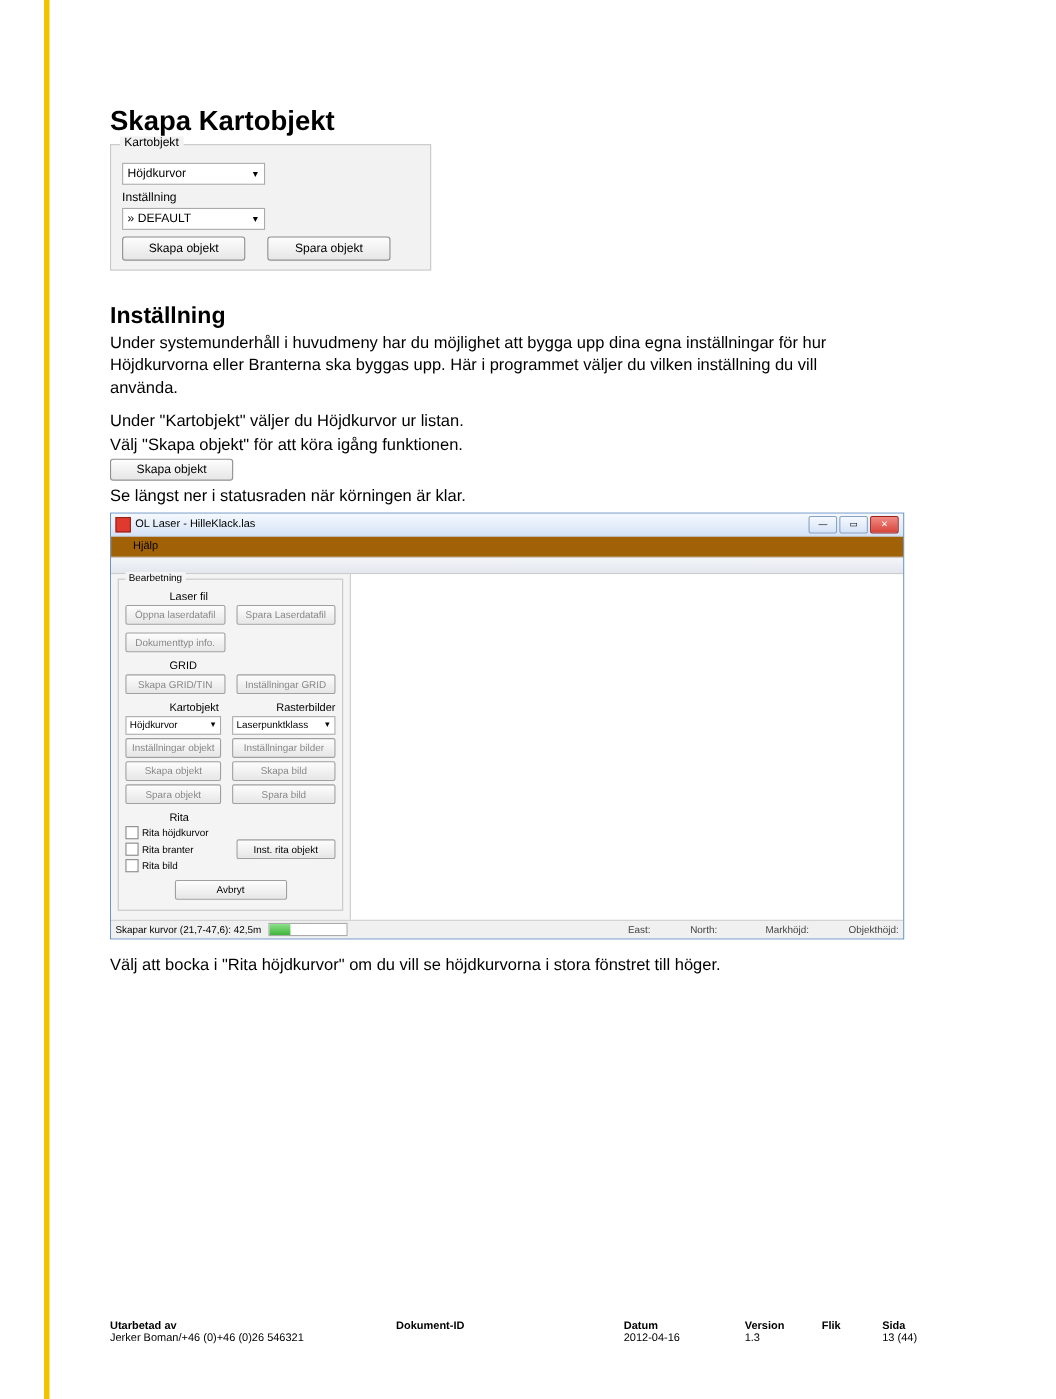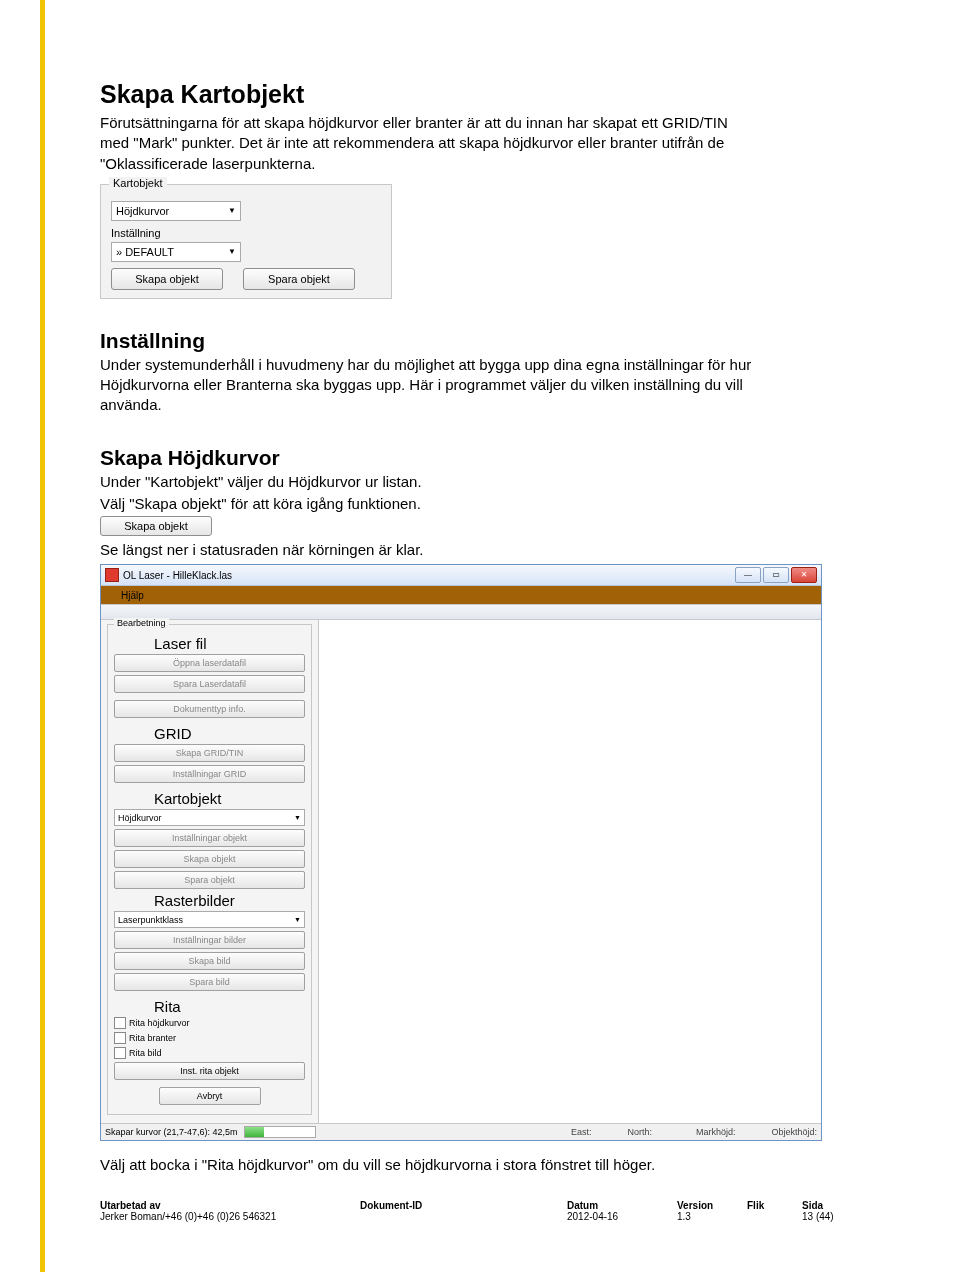--- a/index.html
+++ b/index.html
@@ -27,21 +27,21 @@
   }
   .doc-meta {
     margin-left: 490px;
     font-size: 10px;
     line-height: 1.35;
   }
   .doc-meta .label { font-weight: bold; }
   h1 {
     font-size: 25px;
     font-weight: bold;
-    margin: 50px 0 4px 0;
+    margin: 66px 0 4px 0;
   }
   h2 {
     font-size: 21px;
     font-weight: bold;
     margin: 30px 0 2px 0;
   }
   p.body {
     font-size: 15px;
     margin: 0 0 10px 0;
     line-height: 1.35;
@@ -167,23 +167,23 @@
     margin-bottom: 4px;
     background: #f4f4f4;
   }
   .grp > .gttl {
     position: absolute;
     top: -7px; left: 6px;
     background: #f4f4f4;
     padding: 0 3px;
     font-size: 9px;
   }
-  .row2 { display: flex; gap: 0; margin-bottom: 4px; flex-direction: column; }
+  .row2 { display: flex; gap: 10px; margin-bottom: 4px; }
   .row2 .c { flex: 1 1 0; }
-  .sublabel { font-size: 15px; margin-bottom: 2px; padding-left: 40px; }
+  .sublabel { font-size: 10px; margin-bottom: 2px; padding-left: 40px; }
   .sbtn {
     background: linear-gradient(#fdfdfd,#e6e6e6);
     border: 1px solid #a0a0a0;
     border-radius: 2px;
     height: 16px;
     display: flex;
     align-items: center;
     justify-content: center;
     font-size: 9px;
     color: #888;
@@ -255,21 +255,20 @@
   .col.sida   { width: 70px; }
 </style>
 </head>
 <body>
 
 <div class="page">
   <div class="yellow-stripe"></div>
 
 
   <h1>Skapa Kartobjekt</h1>
-  <p class="body">Förutsättningarna för att skapa höjdkurvor eller branter är att du innan har skapat ett GRID/TIN med "Mark" punkter. Det är inte att rekommendera att skapa höjdkurvor eller branter utifrån de "Oklassificerade laserpunkterna.</p>
 
   <div class="panel">
     <div class="legend">Kartobjekt</div>
     <div class="inner">
       <div class="combo">
         <span>Höjdkurvor</span>
         <span class="caret">▼</span>
       </div>
       <div class="lblrow">Inställning</div>
       <div class="combo">
@@ -283,21 +282,20 @@
         <div class="btn wide">
             <span>Spara objekt</span>
           </div>
       </div>
     </div>
   </div>
 
   <h2>Inställning</h2>
   <p class="body">Under systemunderhåll i huvudmeny har du möjlighet att bygga upp dina egna inställningar för hur Höjdkurvorna eller Branterna ska byggas upp. Här i programmet väljer du vilken inställning du vill använda.</p>
 
-  <h2>Skapa Höjdkurvor</h2>
   <p class="body tight">Under "Kartobjekt" väljer du Höjdkurvor ur listan.</p>
   <p class="body tight">Välj "Skapa objekt" för att köra igång funktionen.</p>
   <div class="btn small" style="width:90px;margin:2px 0 4px 0;">
       <span>Skapa objekt</span>
     </div>
   <p class="body tight">Se längst ner i statusraden när körningen är klar.</p>
 
   <div class="appwin">
     <div class="titlebar">
       <div class="left">

